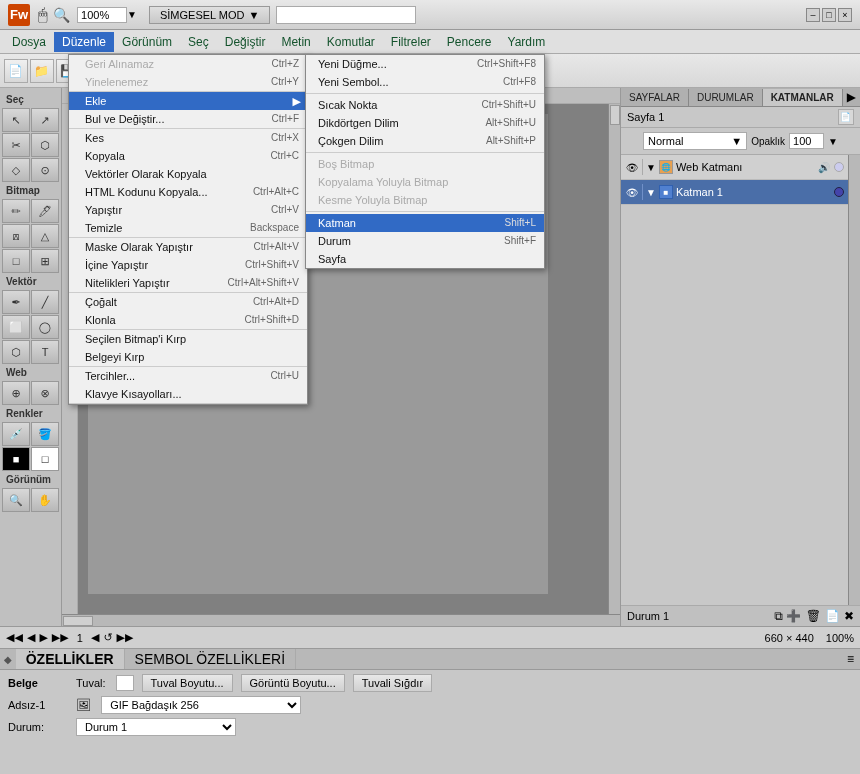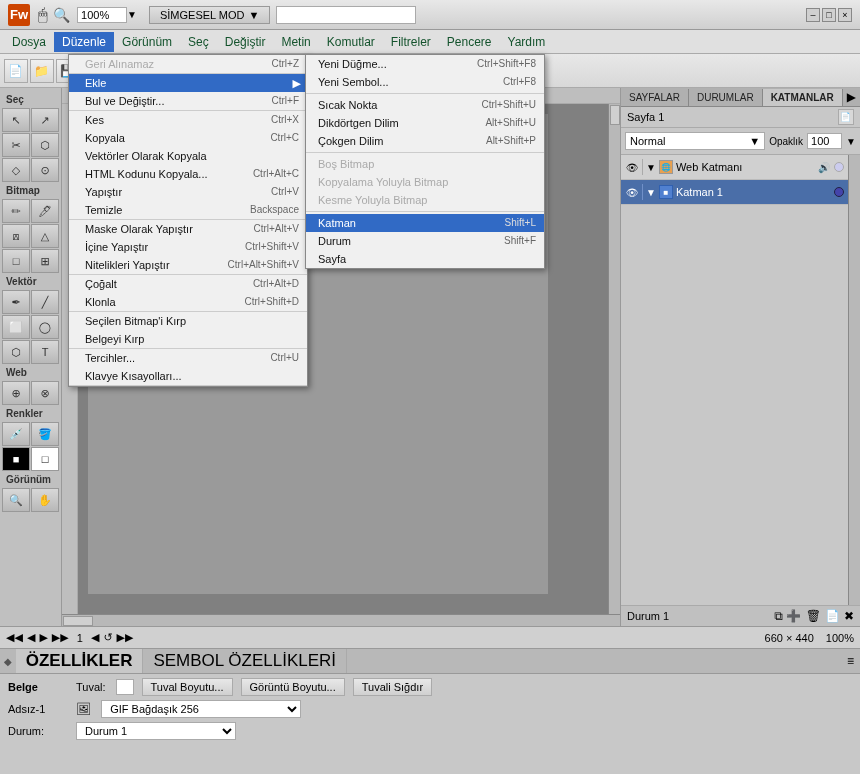--- a/index.html
+++ b/index.html
@@ -228,21 +228,21 @@
       flex-direction: column;
     }
     #prop-tabs {
       display: flex;
       background: #b8b8b8;
       border-bottom: 1px solid #999;
       align-items: center;
     }
     .prop-tab {
       padding: 2px 10px;
-      font-size: 17px;
+      font-size: 14px;
       cursor: pointer;
       border-right: 1px solid #aaa;
     }
     .prop-tab.active {
       background: #c8c8c8;
       font-weight: bold;
     }
     #prop-content {
       display: flex;
       flex-direction: column;
@@ -429,21 +429,21 @@
       <div class="panel-tab active">KATMANLAR</div>
       <div style="margin-left:auto;padding:2px 4px;font-size:12px;">▶</div>
 
     </div>
 
     <div style="display:flex;align-items:center;padding:2px 6px;border-bottom:1px solid #aaa;background:#c8c8c8;gap:40px;">
       <span style="font-size:11px;">Sayfa 1</span>
       <div style="margin-left:auto;width:16px;height:16px;border:1px solid #aaa;background:#d8d8d8;display:flex;align-items:center;justify-content:center;font-size:9px;">📄</div>
     </div>
 
-    <div id="panel-controls" style="display:flex;padding:4px 4px;border-bottom:1px solid #aaa;">
+    <div id="panel-controls" style="display:flex;padding:4px 22px;border-bottom:1px solid #aaa;">
       <div style="flex:1;background:white;border:1px solid #aaa;padding:2px 4px;font-size:11px;display:flex;align-items:center;justify-content:space-between;">
         <span>Normal</span>
         <span>▼</span>
       </div>
       <span style="font-size:10px;">Opaklık</span>
       <input type="text" style="width: 35px; background: white; border: 1px solid rgb(170, 170, 170); padding: 1px 3px; font-size: 11px;" value="100">
       <span style="font-size:10px;">▼</span>
     </div>
 
     <div style="flex:1;overflow:hidden;display:flex;">
@@ -530,20 +530,24 @@
   </div>
 </div>
 
 <div id="duzenle-menu">
 
   <div class="menu-group">
     <div class="menu-row disabled">
       <span>Geri Alınamaz</span>
       <span class="menu-shortcut">Ctrl+Z</span>
     </div>
+    <div class="menu-row disabled">
+      <span>Yinelenemez</span>
+      <span class="menu-shortcut">Ctrl+Y</span>
+    </div>
   </div>
 
   <div class="menu-group">
     <div class="menu-row highlighted" style="position:relative;">
       <span>Ekle</span>
       <span style="position:absolute;right:6px;">▶</span>
     </div>
     <div class="menu-row">
       <span>Bul ve Değiştir...</span>
       <span class="menu-shortcut">Ctrl+F</span>

